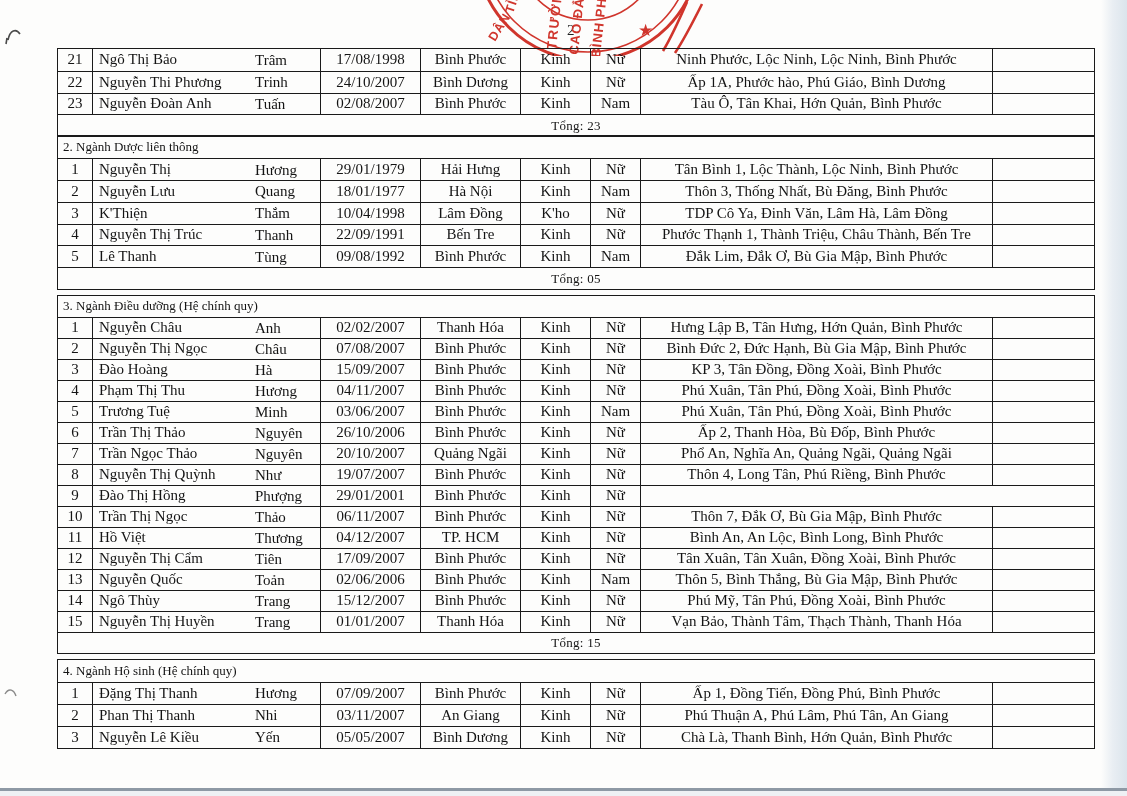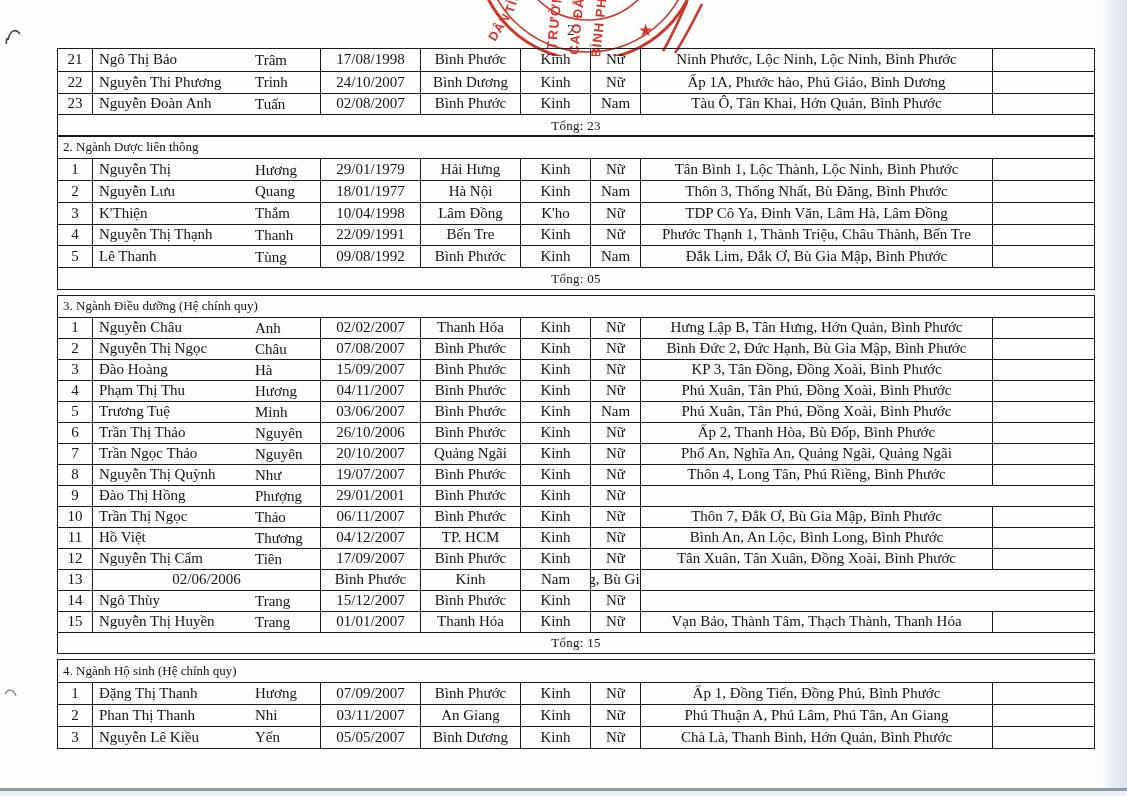--- a/index.html
+++ b/index.html
@@ -156,21 +156,21 @@
           <div class="cell c-dob">10/04/1998</div>
           <div class="cell c-birth">Lâm Đồng</div>
           <div class="cell c-ethn">K'ho</div>
           <div class="cell c-sex">Nữ</div>
           <div class="cell c-addr">TDP Cô Ya, Đinh Văn, Lâm Hà, Lâm Đồng</div>
           <div class="cell c-note"></div>
         </div>
         <div class="trow drow">
           <div class="cell c-stt">4</div>
           <div class="cell c-name">
-            <div class="ho">Nguyễn Thị Thạnh</div>
+            <div class="ho">Nguyễn Thị Trúc</div>
             <div class="ten">Thanh</div>
           </div>
           <div class="cell c-dob">22/09/1991</div>
           <div class="cell c-birth">Bến Tre</div>
           <div class="cell c-ethn">Kinh</div>
           <div class="cell c-sex">Nữ</div>
           <div class="cell c-addr">Phước Thạnh 1, Thành Triệu, Châu Thành, Bến Tre</div>
           <div class="cell c-note"></div>
         </div>
         <div class="trow drow">
@@ -340,37 +340,42 @@
           </div>
           <div class="cell c-dob">17/09/2007</div>
           <div class="cell c-birth">Bình Phước</div>
           <div class="cell c-ethn">Kinh</div>
           <div class="cell c-sex">Nữ</div>
           <div class="cell c-addr">Tân Xuân, Tân Xuân, Đồng Xoài, Bình Phước</div>
           <div class="cell c-note"></div>
         </div>
         <div class="trow drow">
           <div class="cell c-stt">13</div>
+          <div class="cell c-name">
+            <div class="ho">Nguyễn Quốc</div>
+            <div class="ten">Toản</div>
+          </div>
           <div class="cell c-dob">02/06/2006</div>
           <div class="cell c-birth">Bình Phước</div>
           <div class="cell c-ethn">Kinh</div>
           <div class="cell c-sex">Nam</div>
           <div class="cell c-addr">Thôn 5, Bình Thắng, Bù Gia Mập, Bình Phước</div>
           <div class="cell c-note"></div>
         </div>
         <div class="trow drow">
           <div class="cell c-stt">14</div>
           <div class="cell c-name">
             <div class="ho">Ngô Thùy</div>
             <div class="ten">Trang</div>
           </div>
           <div class="cell c-dob">15/12/2007</div>
           <div class="cell c-birth">Bình Phước</div>
           <div class="cell c-ethn">Kinh</div>
           <div class="cell c-sex">Nữ</div>
+          <div class="cell c-addr">Phú Mỹ, Tân Phú, Đồng Xoài, Bình Phước</div>
           <div class="cell c-note"></div>
         </div>
         <div class="trow drow">
           <div class="cell c-stt">15</div>
           <div class="cell c-name">
             <div class="ho">Nguyễn Thị Huyền</div>
             <div class="ten">Trang</div>
           </div>
           <div class="cell c-dob">01/01/2007</div>
           <div class="cell c-birth">Thanh Hóa</div>

